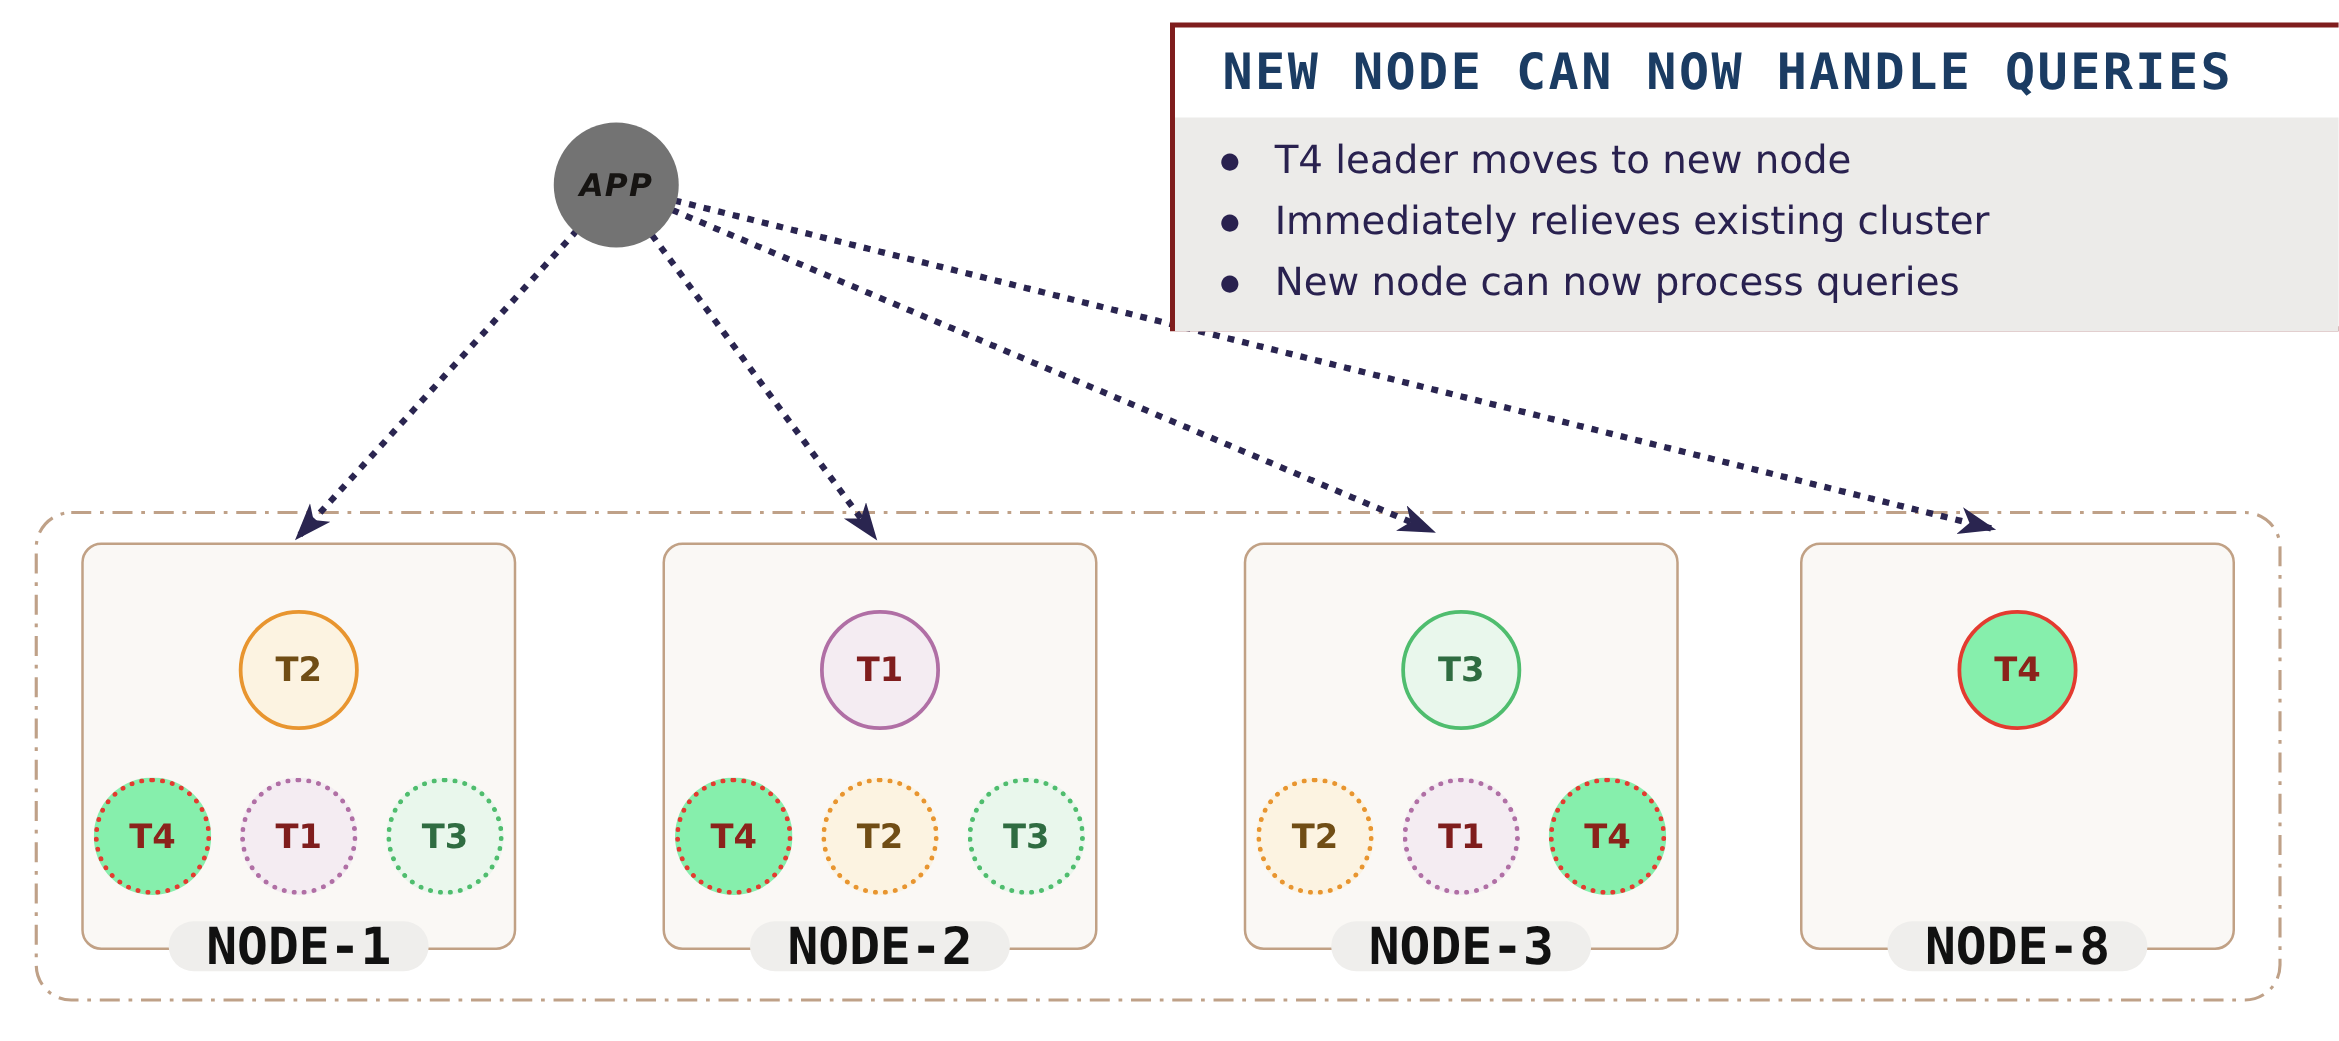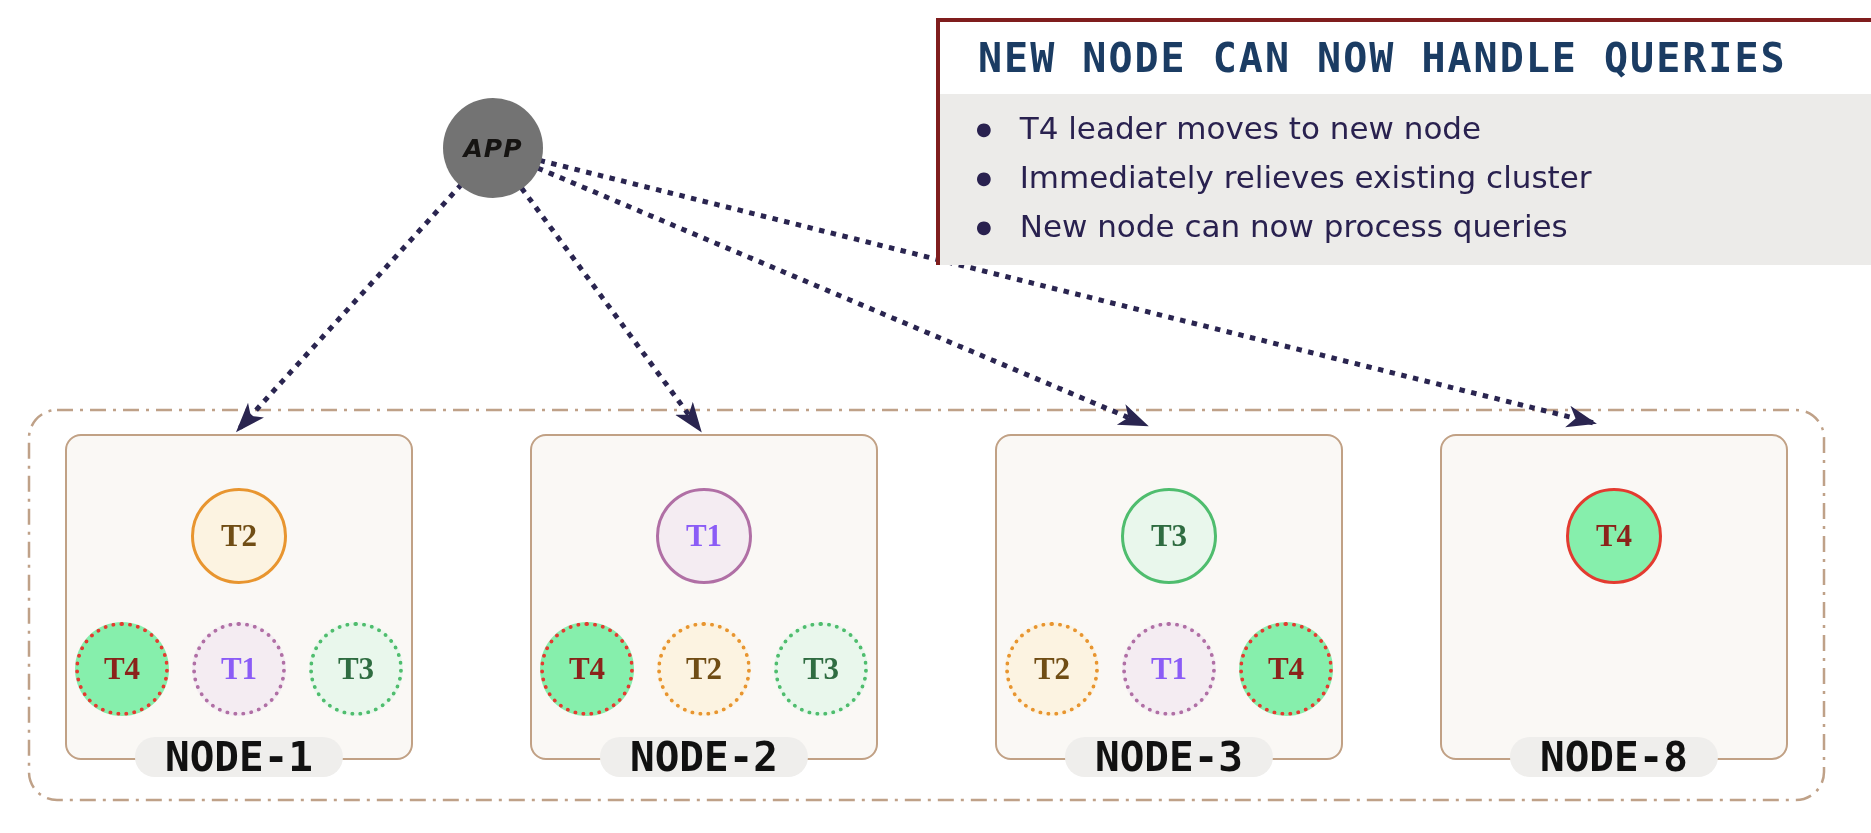--- a/index.html
+++ b/index.html
@@ -38,28 +38,28 @@
   
   .node-card { position:absolute; top:434px; width:348px; height:326px;
     background:#FAF8F5; border:2.5px solid #C1A185; border-radius:16px;
     box-sizing:border-box; }
   .node-card.n1 { left:65px; }
   .node-card.n2 { left:530px; }
   .node-card.n3 { left:995px; }
   .node-card.n4 { left:1440px; }
 
   .tablet { border-radius:50%; display:flex; align-items:center; justify-content:center;
-    font-weight:bold; font-size:31px; box-sizing:border-box;font-family:Liberation Serif, serif; }
+    font-weight:bold; font-size:27px; box-sizing:border-box; }
   .leader { position:absolute; left:50%; top:52px; margin-left:-48px;
     width:96px; height:96px; border:3px solid #999; }
   .replica-row { position:absolute; left:0; right:0; top:186px; display:flex;
     justify-content:space-between; padding:0 8px; }
   .replica { width:94px; height:94px; border:4px dotted #999; }
 
-  .c-t1 { border-color:#B06FA5; background:#F4ECF2; color:#8b5cf6; }
+  .c-t1 { border-color:#B06FA5; background:#F4ECF2; color:#7f1d1d; }
   .c-t2 { border-color:#E8952F; background:#FCF3E1; color:#704D15; }
   .c-t3 { border-color:#4FBD6E; background:#E9F7EC; color:#2F6C41; }
   .c-t4 { border-color:#E33B30; background:#86efac; color:#8B231B; }
 
   .node-pill { position:absolute; left:50%; transform:translateX(-50%); bottom:-19px;
     height:40px; line-height:40px; padding:0 30px; background:#EFEEEC;
     border-radius:22px; font-family:"DejaVu Sans Mono", monospace; font-weight:bold;
     font-size:41px; color:#111111; white-space:nowrap; }
 </style>
 </head>

